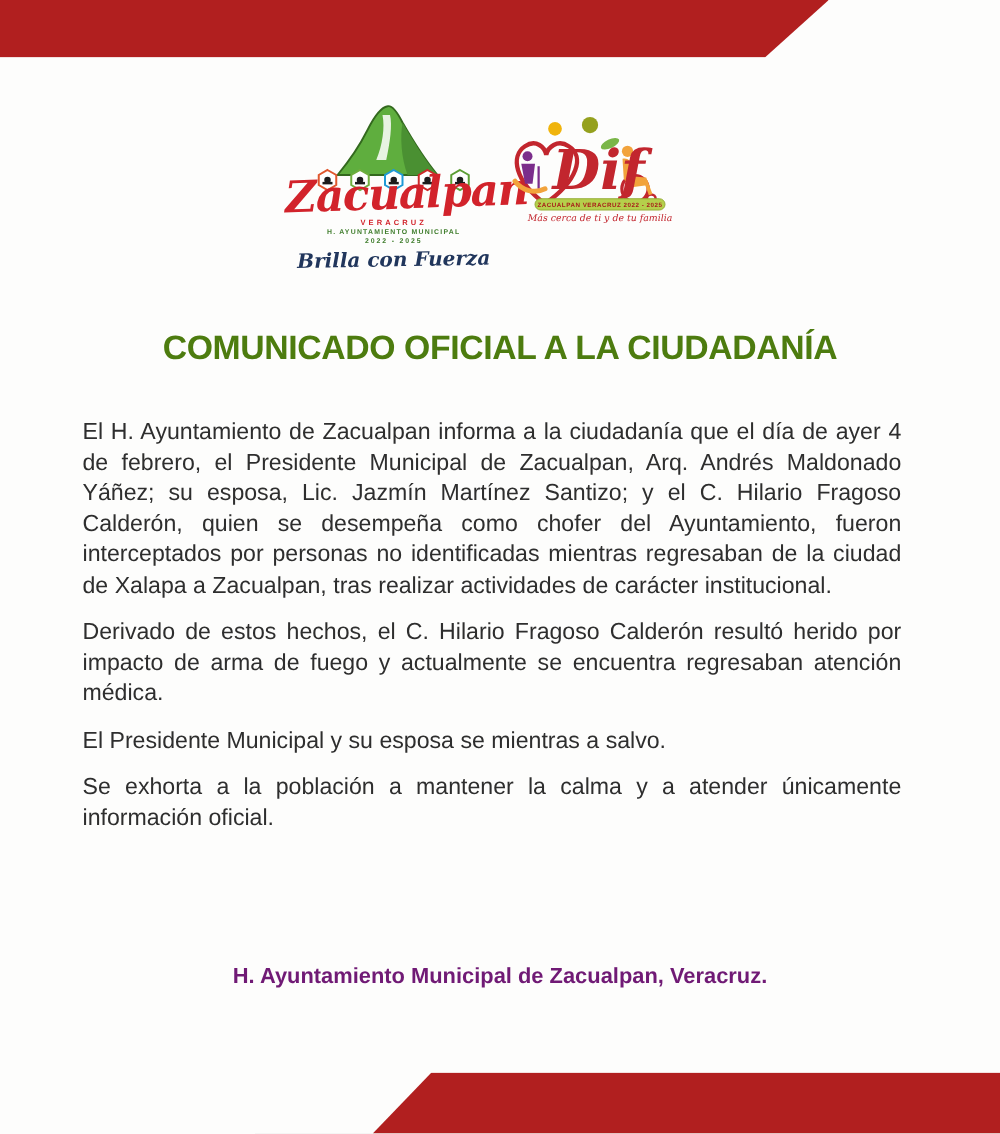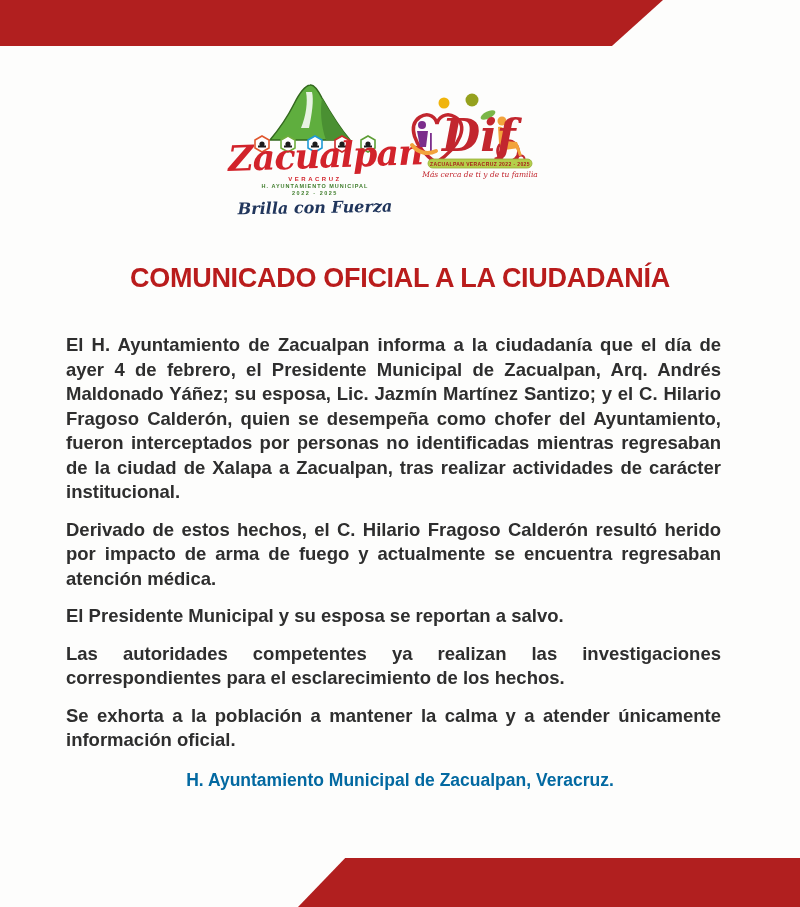--- a/index.html
+++ b/index.html
@@ -31,31 +31,30 @@
   .z-muni{font-size:5.5px;letter-spacing:1px;color:#3f7d2c;font-weight:bold;margin-top:2px;}
   .z-years{font-size:5.5px;letter-spacing:1.5px;color:#3f7d2c;font-weight:bold;margin-top:1px;}
   .z-slogan{
     font-family:"DejaVu Serif","Liberation Serif",serif;font-style:italic;font-weight:bold;
     font-size:16px;color:var(--navy,#21365c);margin-top:4px;transform:rotate(-1deg);
   }
   .logo-dif{position:absolute;left:400px;top:93px;width:158px;height:94px;}
   
   .doc-title{
     position:absolute;top:263px;left:0;width:100%;margin:0;
-    text-align:center;font-size:27px;font-weight:bold;color:#b91c1c;letter-spacing:-0.3px;
+    text-align:center;font-size:27px;font-weight:bold;color:#4d7c0f;letter-spacing:-0.3px;
   }
   .doc-body{position:absolute;top:333px;left:66px;width:668px;}
   .doc-body p{
     margin:0 13px 13px 0;font-size:18.5px;line-height:24.5px;color:var(--text,#2e2e2e);
     text-align:justify;
-    font-weight:bold;
   }
   .doc-signature{
     position:absolute;top:770px;left:0;width:100%;
-    text-align:center;font-size:17.5px;font-weight:bold;color:#0369a1;
+    text-align:center;font-size:17.5px;font-weight:bold;color:#701a75;
   }
 </style>
 </head>
 <body>
 
 <div class="canvas">
 
   <div class="ribbon-top"></div>
 
   <div class="logo-zacualpan">
@@ -134,22 +133,21 @@
 
       <text x="80" y="84" font-family="DejaVu Serif, serif" font-style="italic" font-size="7.5" fill="#c2262e" text-anchor="middle">Más cerca de ti y de tu familia</text>
     </svg>
   </div>
 
   <h1 class="doc-title">COMUNICADO OFICIAL A LA CIUDADANÍA</h1>
 
   <div class="doc-body">
     <p>El H. Ayuntamiento de Zacualpan informa a la ciudadanía que el día de ayer 4 de febrero, el Presidente Municipal de Zacualpan, Arq. Andrés Maldonado Yáñez; su esposa, Lic. Jazmín Martínez Santizo; y el C. Hilario Fragoso Calderón, quien se desempeña como chofer del Ayuntamiento, fueron interceptados por personas no identificadas mientras regresaban de la ciudad de Xalapa a Zacualpan, tras realizar actividades de carácter institucional.</p>
     <p>Derivado de estos hechos, el C. Hilario Fragoso Calderón resultó herido por impacto de arma de fuego y actualmente se encuentra regresaban atención médica.</p>
-    <p>El Presidente Municipal y su esposa se reportan a salvo.</p>
-    <p>Las autoridades competentes ya realizan las investigaciones correspondientes para el esclarecimiento de los hechos.</p>
+    <p>El Presidente Municipal y su esposa se mientras a salvo.</p>
     <p>Se exhorta a la población a mantener la calma y a atender únicamente información oficial.</p>
   </div>
 
   <div class="doc-signature">H. Ayuntamiento Municipal de Zacualpan, Veracruz.</div>
 
   <div class="ribbon-bottom"></div>
 
 </div>
 
 </body></html>

